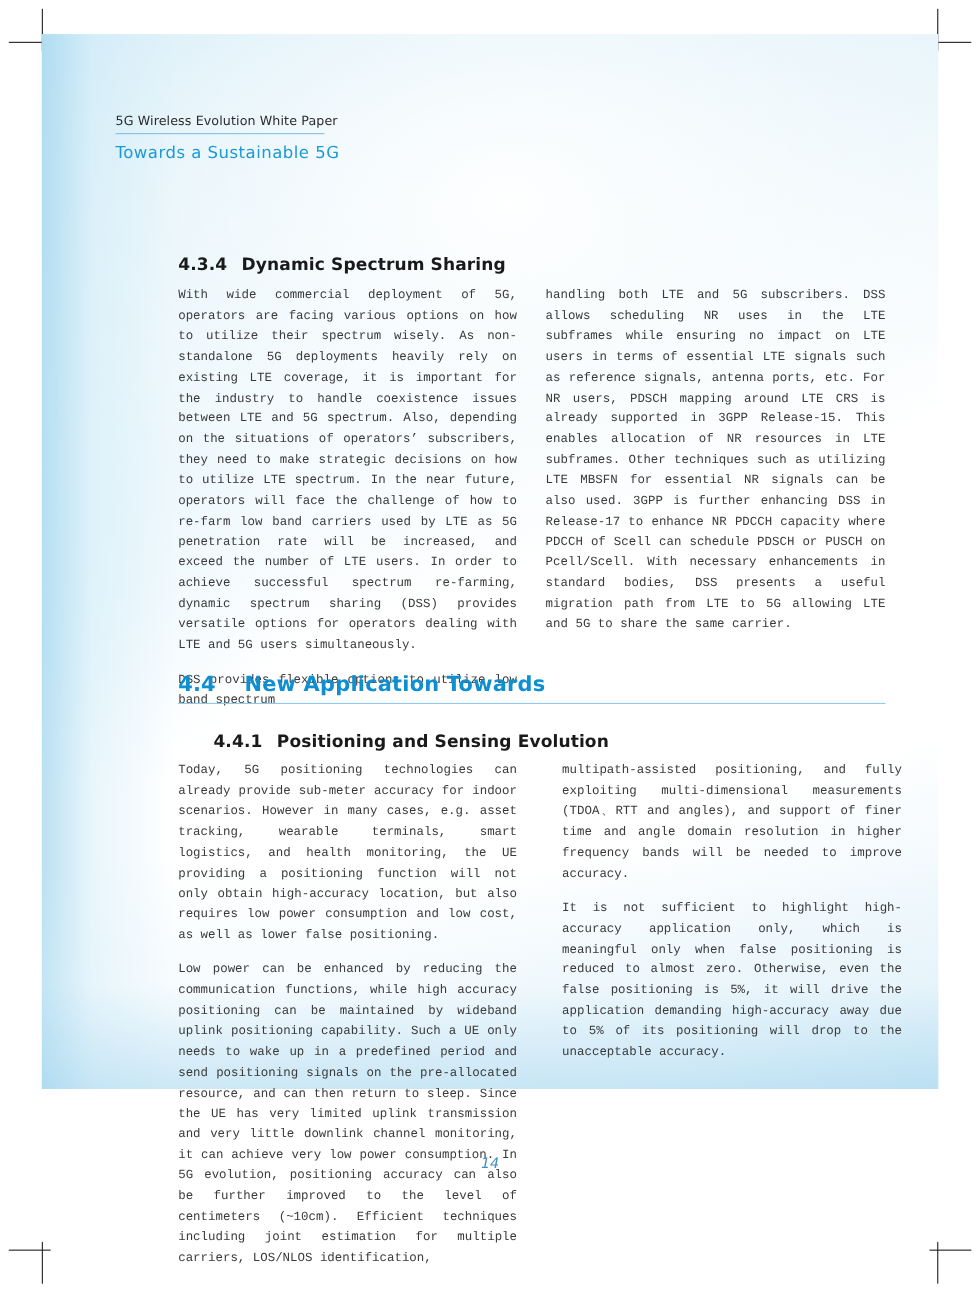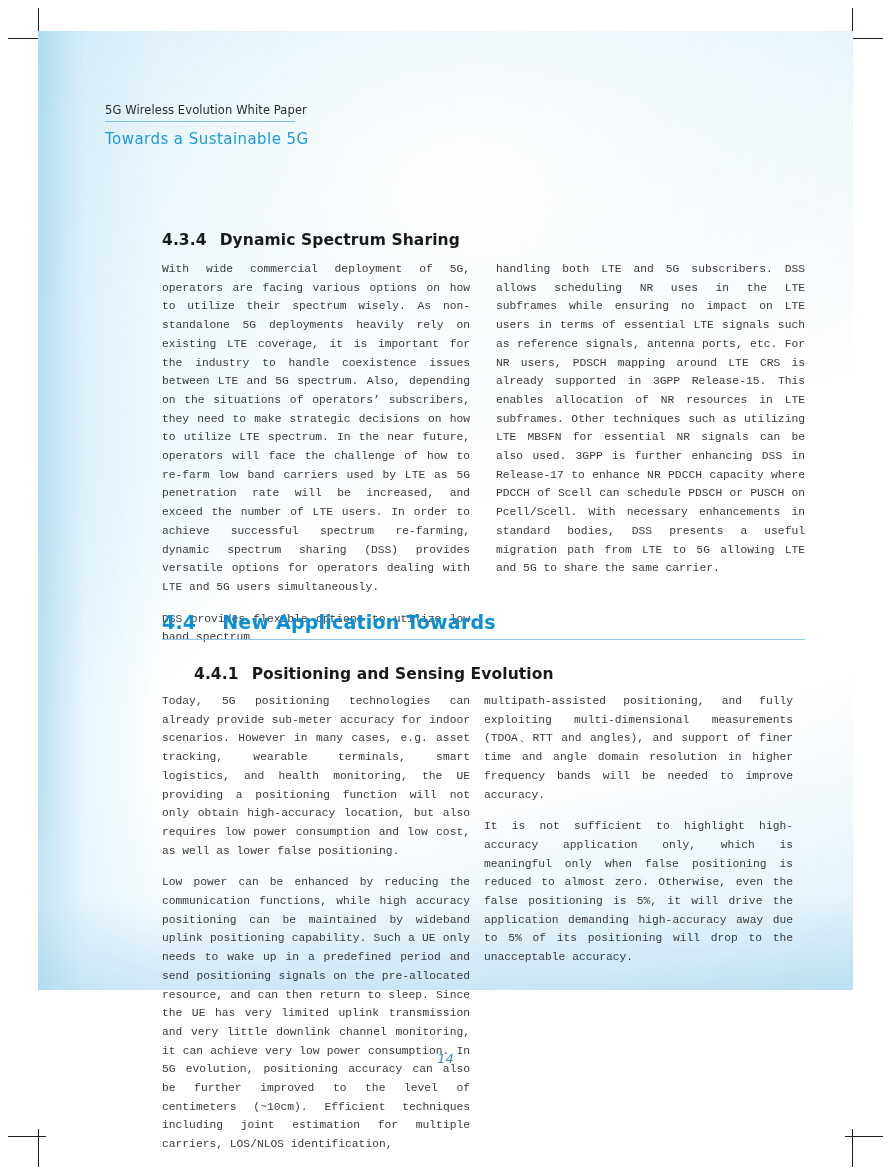--- a/index.html
+++ b/index.html
@@ -206,21 +206,21 @@
 
     <h3 class="sec" style="left:124px; top:634px;margin-left:32px;">
       <span class="num">4.4.1</span><span>Positioning and Sensing Evolution</span>
     </h3>
 
     <div class="col" style="left:124px; top:661px; width:308px;">
       <p>Today, 5G positioning technologies can already provide sub-meter accuracy for indoor scenarios. However in many cases, e.g. asset tracking, wearable terminals, smart logistics, and health monitoring, the UE providing a positioning function will not only obtain high-accuracy location, but also requires low power consumption and low cost, as well as lower false positioning.</p>
       <p>Low power can be enhanced by reducing the communication functions, while high accuracy positioning can be maintained by wideband uplink positioning capability. Such a UE only needs to wake up in a predefined period and send positioning signals on the pre-allocated resource, and can then return to sleep. Since the UE has very limited uplink transmission and very little downlink channel monitoring, it can achieve very low power consumption. In 5G evolution, positioning accuracy can also be further improved to the level of centimeters (~10cm). Efficient techniques including joint estimation for multiple carriers, LOS/NLOS identification,</p>
     </div>
 
-    <div class="col" style="left:446px; top:661px; width:309px;">
+    <div class="col" style="left:473px; top:661px; width:309px;">
       <p>multipath-assisted positioning, and fully exploiting multi-dimensional measurements (TDOA、RTT and angles), and support of finer time and angle domain resolution in higher frequency bands will be needed to improve accuracy.</p>
       <p>It is not sufficient to highlight high-accuracy application only, which is meaningful only when false positioning is reduced to almost zero. Otherwise, even the false positioning is 5%, it will drive the application demanding high-accuracy away due to 5% of its positioning will drop to the unacceptable accuracy.</p>
     </div>
 
     <div class="pageno">14</div>
 
   </div>
 </div>
 
 </body></html>

